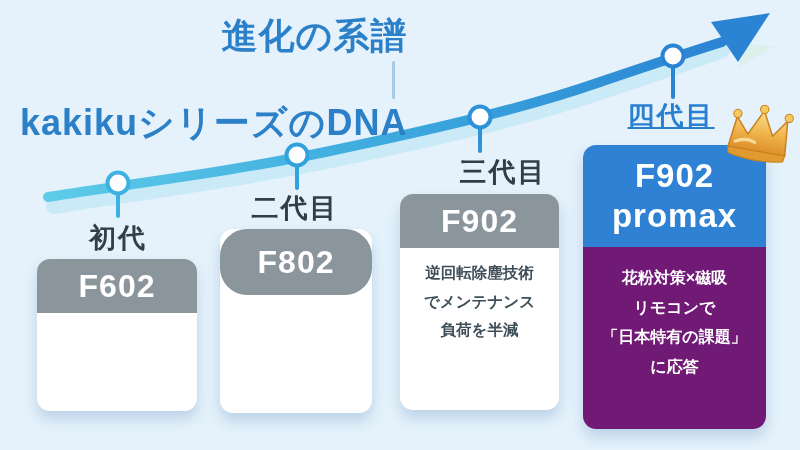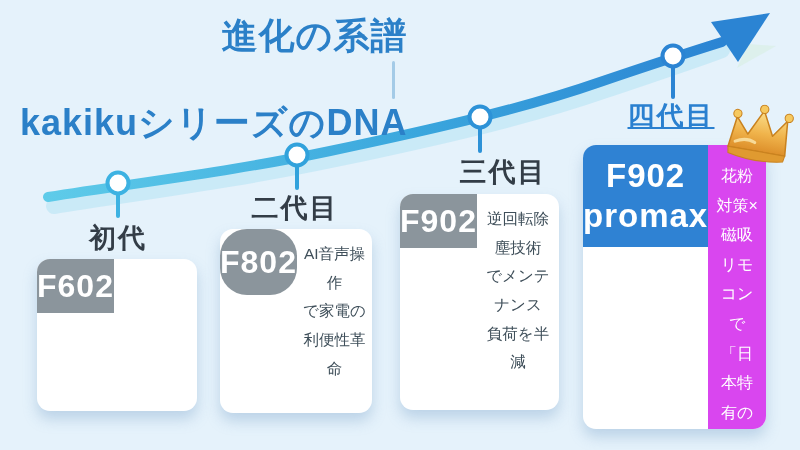--- a/index.html
+++ b/index.html
@@ -59,21 +59,21 @@
   .gen-label.blue { color: #2a80d0; text-decoration: underline; }
 
   
   .card {
     position: absolute;
     border-radius: 13px;
     background: #ffffff;
     box-shadow: 0 8px 14px rgba(120, 160, 200, 0.38);
     overflow: hidden;
     display: flex;
-    flex-direction: row;
+    flex-direction: column;
   }
   .card-header {
     background: #8b959c;
     color: #ffffff;
     font-weight: 700;
     font-size: 32px;
     text-align: center;
     display: flex;
     align-items: center;
     justify-content: center;
@@ -81,40 +81,40 @@
     letter-spacing: 1px;
   }
   .card-body {
     flex: 1 1 auto;
     text-align: center;
     font-size: 15.5px;
     line-height: 1.85;
     color: #3f4f5a;
     padding: 11px 6px 15px 6px;
     white-space: pre-line;
-    font-weight: 400;
+    font-weight: 700;
   }
 
   .card.c1 { left: 37px;  top: 259px; width: 160px; height: 152px; }
   .card.c1 .card-header { height: 54px; }
   .card.c2 { left: 220px; top: 229px; width: 152px; height: 184px; }
   .card.c2 .card-header { height: 66px; border-radius: 27px; }
   .card.c3 { left: 400px; top: 194px; width: 159px; height: 216px; }
   .card.c3 .card-header { height: 54px; }
 
   .card.c4 { left: 583px; top: 145px; width: 183px; height: 284px; }
   .card.c4 .card-header {
     background: #2f82d3;
     height: 102px;
     font-size: 33px;
     line-height: 1.22;
     white-space: pre-line;
   }
   .card.c4 .card-body {
-    background: #d946ef;
+    background: #701a75;
     color: #ffffff;
     font-size: 16px;
     padding-top: 16px;
   }
 
   
   .crown {
     position: absolute;
     left: 722px;
     top: 104px;
@@ -171,23 +171,20 @@
   <div class="gen-label" style="left:118px; top:220px;">初代</div>
   <div class="gen-label" style="left:455px; top:154px;margin-left:48px;">三代目</div>
   <div class="gen-label blue" style="left:671px; top:98px;">四代目</div>
 
   <div class="card c1">
     <div class="card-header">F602</div>
   </div>
 
   <div class="card c2">
     <div class="card-header">F802</div>
-    <div class="card-body">AI音声操作
-で家電の
-利便性革命</div>
   </div>
 
   <div class="card c3">
     <div class="card-header">F902</div>
     <div class="card-body">逆回転除塵技術
 でメンテナンス
 負荷を半減</div>
   </div>
 
   <div class="card c4">

